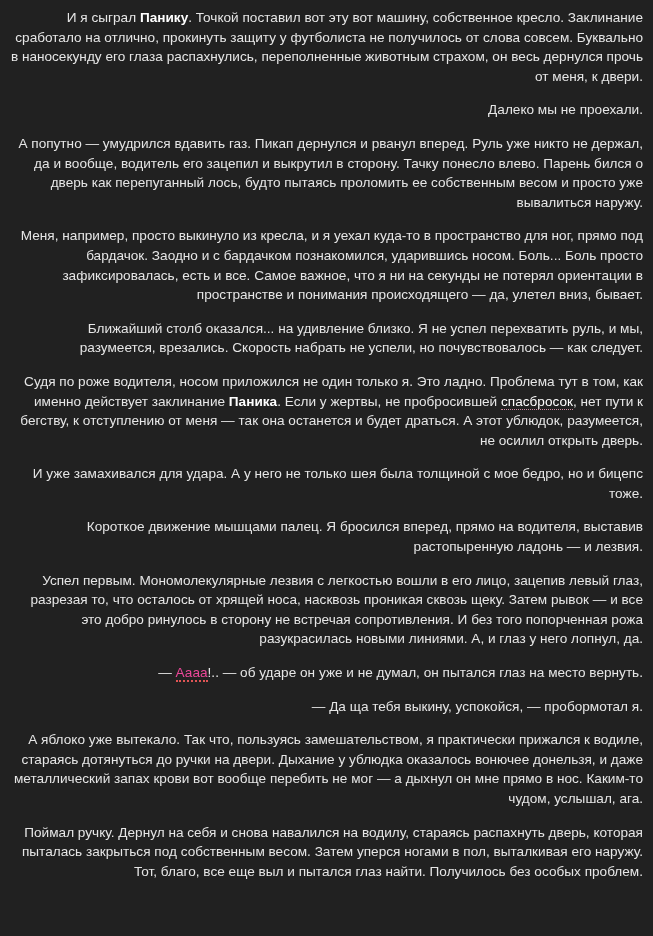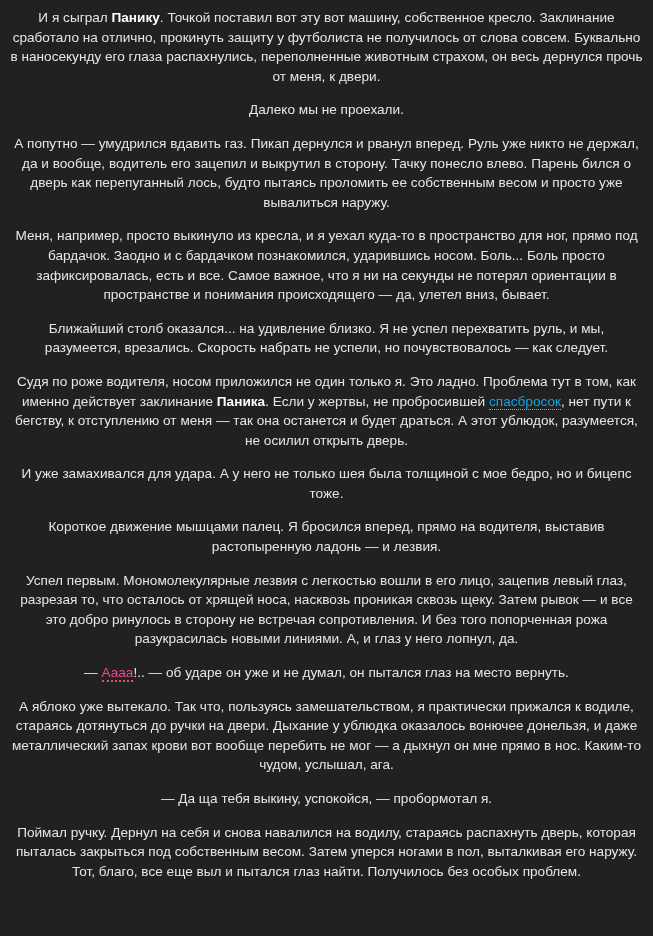--- a/index.html
+++ b/index.html
@@ -16,32 +16,32 @@
   .page {
     width: 653px;
     box-sizing: border-box;
     padding: 8px 10px 14px 10px;
   }
   p.para {
     margin: 0 0 14px 0;
     font-size: 13.6px;
     line-height: 19.6px;
     color: #e6e6e6;
-    text-align: center;
+    text-align: right;
     letter-spacing: 0.01px;
   }
   p.para:last-child {
     margin-bottom: 0;
   }
   .bold {
     font-weight: bold;
     color: #ffffff;
   }
   .link {
-    color: #0ea5e9;
+    color: #ffffff;
     text-decoration: none;
     border-bottom: 1px dotted #cf8ba0;
   }
   .spell-red {
     color: #ec4899;
     border-bottom: 2px dotted #e05555;
     text-decoration: none;
   }
 </style>
 </head>
@@ -51,16 +51,16 @@
     <p class="para"><span>И я сыграл </span><span class="bold">Панику</span><span>. Точкой поставил вот эту вот машину, собственное кресло. Заклинание сработало на отлично, прокинуть защиту у футболиста не получилось от слова совсем. Буквально в наносекунду его глаза распахнулись, переполненные животным страхом, он весь дернулся прочь от меня, к двери.</span></p>
     <p class="para"><span>Далеко мы не проехали.</span></p>
     <p class="para"><span>А попутно — умудрился вдавить газ. Пикап дернулся и рванул вперед. Руль уже никто не держал, да и вообще, водитель его зацепил и выкрутил в сторону. Тачку понесло влево. Парень бился о дверь как перепуганный лось, будто пытаясь проломить ее собственным весом и просто уже вывалиться наружу.</span></p>
     <p class="para"><span>Меня, например, просто выкинуло из кресла, и я уехал куда-то в пространство для ног, прямо под бардачок. Заодно и с бардачком познакомился, ударившись носом. Боль... Боль просто зафиксировалась, есть и все. Самое важное, что я ни на секунды не потерял ориентации в пространстве и понимания происходящего — да, улетел вниз, бывает.</span></p>
     <p class="para"><span>Ближайший столб оказался... на удивление близко. Я не успел перехватить руль, и мы, разумеется, врезались. Скорость набрать не успели, но почувствовалось — как следует.</span></p>
     <p class="para"><span>Судя по роже водителя, носом приложился не один только я. Это ладно. Проблема тут в том, как именно действует заклинание </span><span class="bold">Паника</span><span>. Если у жертвы, не пробросившей </span><a class="link" href="#">спасбросок</a><span>, нет пути к бегству, к отступлению от меня — так она останется и будет драться. А этот ублюдок, разумеется, не осилил открыть дверь.</span></p>
     <p class="para"><span>И уже замахивался для удара. А у него не только шея была толщиной с мое бедро, но и бицепс тоже.</span></p>
     <p class="para"><span>Короткое движение мышцами палец. Я бросился вперед, прямо на водителя, выставив растопыренную ладонь — и лезвия.</span></p>
     <p class="para"><span>Успел первым. Мономолекулярные лезвия с легкостью вошли в его лицо, зацепив левый глаз, разрезая то, что осталось от хрящей носа, насквозь проникая сквозь щеку. Затем рывок — и все это добро ринулось в сторону не встречая сопротивления. И без того попорченная рожа разукрасилась новыми линиями. А, и глаз у него лопнул, да.</span></p>
     <p class="para"><span>— </span><span class="spell-red">Аааа</span><span>!.. — об ударе он уже и не думал, он пытался глаз на место вернуть.</span></p>
+    <p class="para"><span>— Да ща тебя выкину, успокойся, — пробормотал я.</span></p>
     <p class="para"><span>А яблоко уже вытекало. Так что, пользуясь замешательством, я практически прижался к водиле, стараясь дотянуться до ручки на двери. Дыхание у ублюдка оказалось вонючее донельзя, и даже металлический запах крови вот вообще перебить не мог — а дыхнул он мне прямо в нос. Каким-то чудом, услышал, ага.</span></p>
-    <p class="para"><span>— Да ща тебя выкину, успокойся, — пробормотал я.</span></p>
     <p class="para"><span>Поймал ручку. Дернул на себя и снова навалился на водилу, стараясь распахнуть дверь, которая пыталась закрыться под собственным весом. Затем уперся ногами в пол, выталкивая его наружу. Тот, благо, все еще выл и пытался глаз найти. Получилось без особых проблем.</span></p>
   </div>
 
 </body></html>

